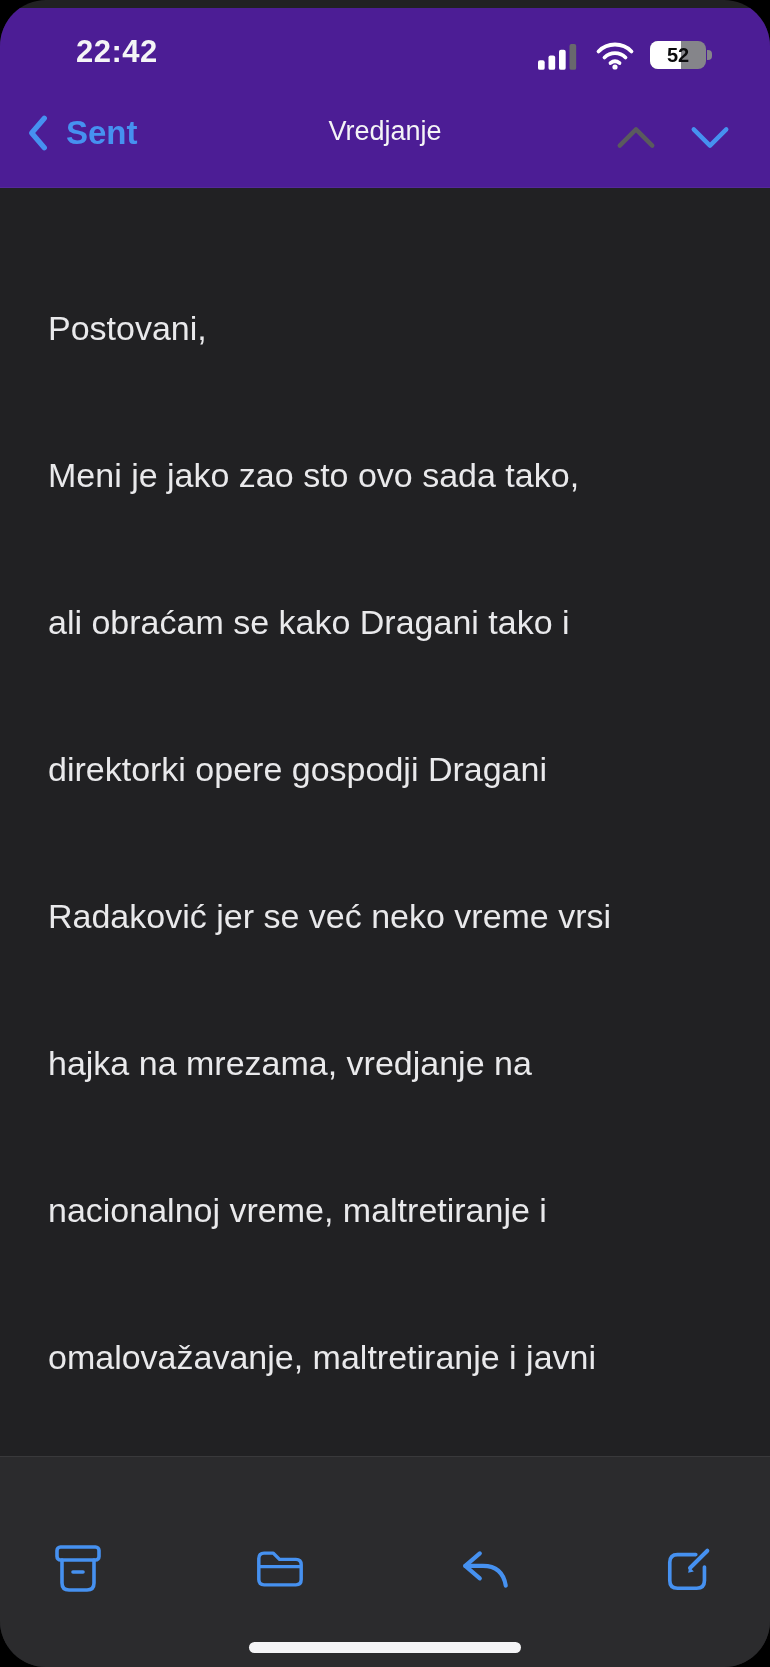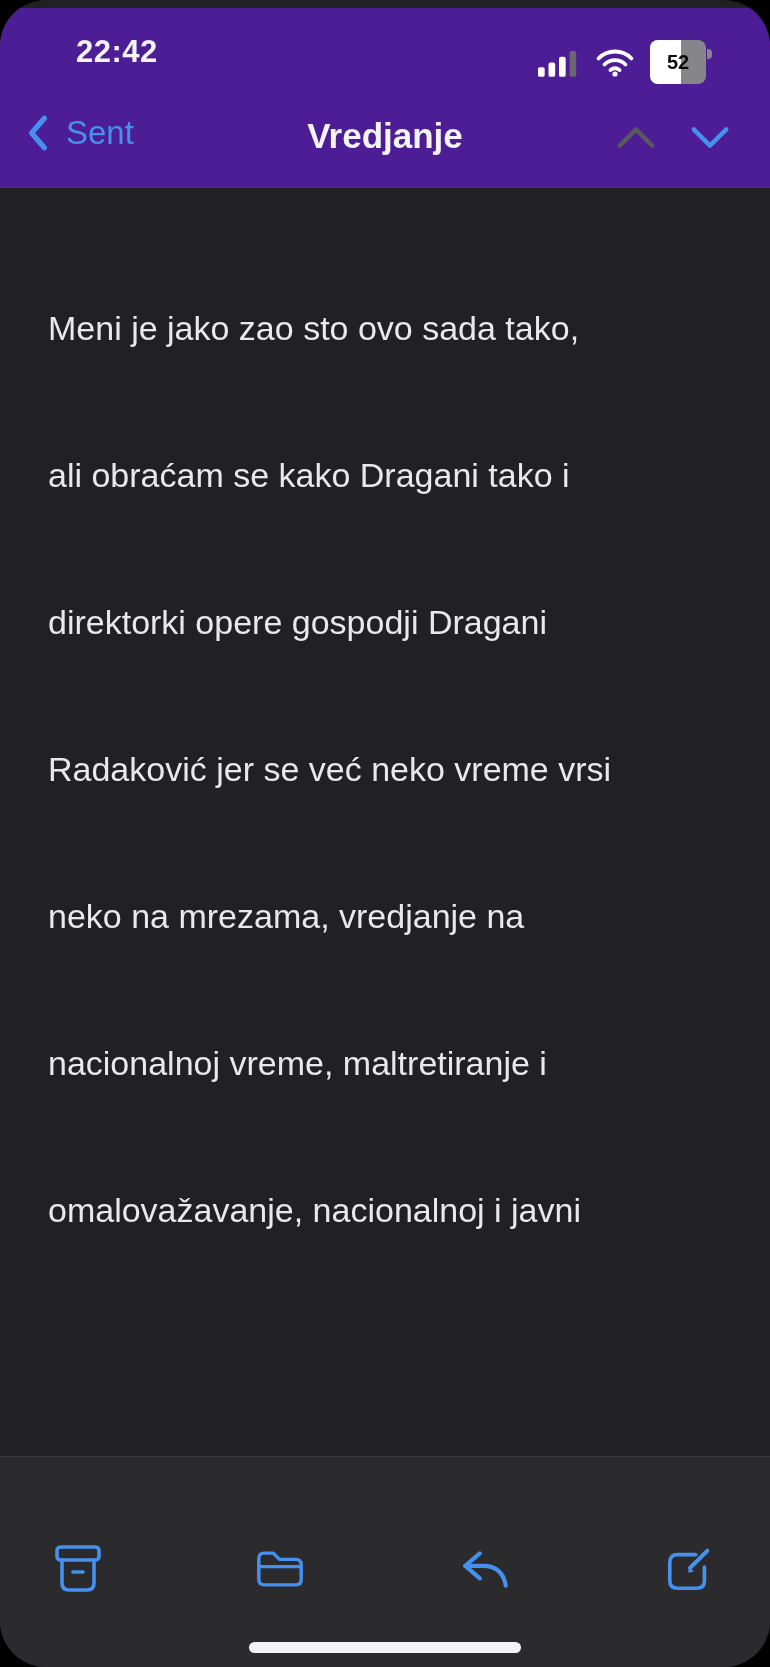--- a/index.html
+++ b/index.html
@@ -5,31 +5,31 @@
   html,body{margin:0;padding:0;background:#000;}
   body{width:770px;height:1667px;position:relative;overflow:hidden;
        font-family:"Liberation Sans","DejaVu Sans",sans-serif;}
   .screen{position:absolute;inset:0;border-radius:46px;overflow:hidden;background:#212123;}
 
   
   .chrome-top{position:absolute;top:8px;left:0;right:0;height:180px;background:#4c1d95;
               border-bottom:1px solid rgba(255,255,255,0.05);box-sizing:border-box;}
   .time{position:absolute;left:76px;top:26px;font-size:31px;font-weight:700;color:#f4f4f6;letter-spacing:.5px;}
   .status-icons{position:absolute;right:64px;top:32px;display:flex;align-items:center;gap:15px;}
-  .battery{position:relative;width:56px;height:44px;border-radius:8px;background:#85858a;}
+  .battery{position:relative;width:56px;height:28px;border-radius:8px;background:#85858a;}
   .battery-fill{position:absolute;left:0;top:0;bottom:0;width:55%;background:#ffffff;border-radius:8px 0 0 8px;}
   .battery-num{position:absolute;inset:0;display:flex;align-items:center;justify-content:center;
                font-size:20px;font-weight:700;color:#0b0b0d;}
   .battery-nub{position:absolute;right:-6px;top:9px;width:5px;height:10px;border-radius:0 4px 4px 0;background:#85858a;}
 
   
   .nav-bar{position:absolute;top:88px;left:0;right:0;height:92px;}
-  .back-btn{position:absolute;left:26px;top:18px;display:flex;align-items:center;gap:16px;cursor:pointer;}
+  .back-btn{position:absolute;left:26px;top:18px;display:flex;align-items:center;gap:16px;cursor:pointer;font-weight:bold;}
   .back-label{color:#4691f0;font-size:33px;}
-  .nav-title{position:absolute;left:0;right:0;top:20px;text-align:center;font-size:35px;font-weight:700;color:#f4f4f6;}
+  .nav-title{position:absolute;left:0;right:0;top:20px;text-align:center;font-size:27px;font-weight:400;color:#f4f4f6;}
   .nav-right{position:absolute;right:38px;top:24px;display:flex;gap:30px;align-items:center;}
   .nav-right .chev{cursor:pointer;}
 
   
   .mail-body{position:absolute;top:180px;left:0;right:0;height:1276px;overflow:hidden;
              padding:26px 36px 0 48px;box-sizing:border-box;
              color:#e9e9eb;font-size:34px;line-height:49px;white-space:pre-wrap;}
   .line{min-height:49px;}
 
   
@@ -96,27 +96,28 @@
         <span class="chev">
           <svg width="44" height="36" viewBox="0 0 46 36">
             <path d="M6 9 L23 26 L40 9" fill="none" stroke="#4691f0" stroke-width="4.6" stroke-linecap="round" stroke-linejoin="round"></path>
           </svg>
         </span>
       </div>
     </div>
   </div>
 
   <div class="mail-body">
+    <div class="line">Postovani,</div>
     <div class="line">Meni je jako zao sto ovo sada tako,</div>
     <div class="line">ali obraćam se kako Dragani tako i</div>
     <div class="line">direktorki opere gospodji Dragani</div>
     <div class="line">Radaković jer se već neko vreme vrsi</div>
-    <div class="line">neko na mrezama, vredjanje na</div>
+    <div class="line">hajka na mrezama, vredjanje na</div>
     <div class="line">nacionalnoj vreme, maltretiranje i</div>
-    <div class="line">omalovažavanje, nacionalnoj i javni</div>
+    <div class="line">omalovažavanje, maltretiranje i javni</div>
     
     
     
     
     
     
     
     
     
     

